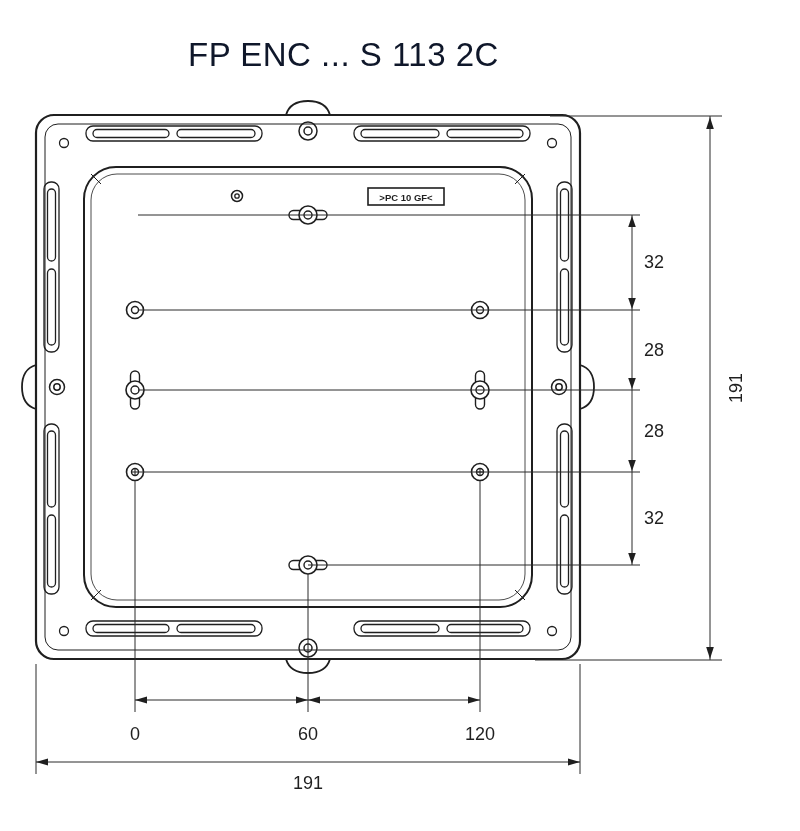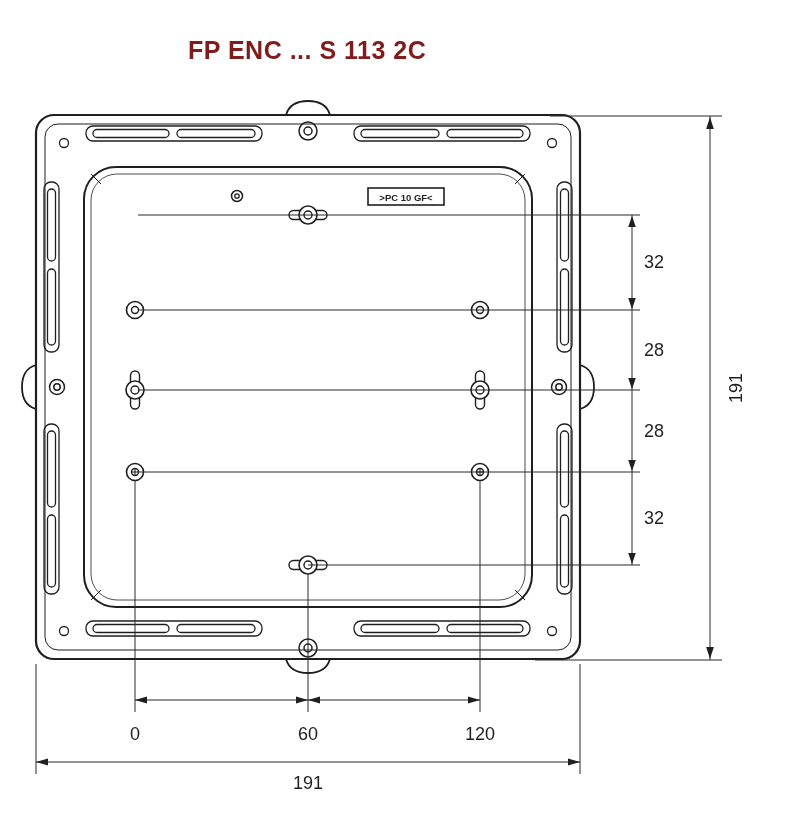--- a/index.html
+++ b/index.html
@@ -12,23 +12,23 @@
     position: relative;
     width: 800px;
     height: 831px;
     background: #ffffff;
     overflow: hidden;
   }
   .title {
     position: absolute;
     left: 188px;
     top: 36px;
-    font-size: 25px;
-    font-weight: bold;
-    color: #7f1d1d;
+    font-size: 33px;
+    font-weight: normal;
+    color: #0f172a;
     letter-spacing: 0.5px;
     white-space: nowrap;
   }
   svg { position: absolute; left: 0; top: 0; }
   svg text {
     font-family: "Liberation Sans", sans-serif;
     fill: #1f1f1f;
   }
   .dim-text { font-size: 18px; }
   .marking-text { font-size: 9.5px; font-weight: bold; }

